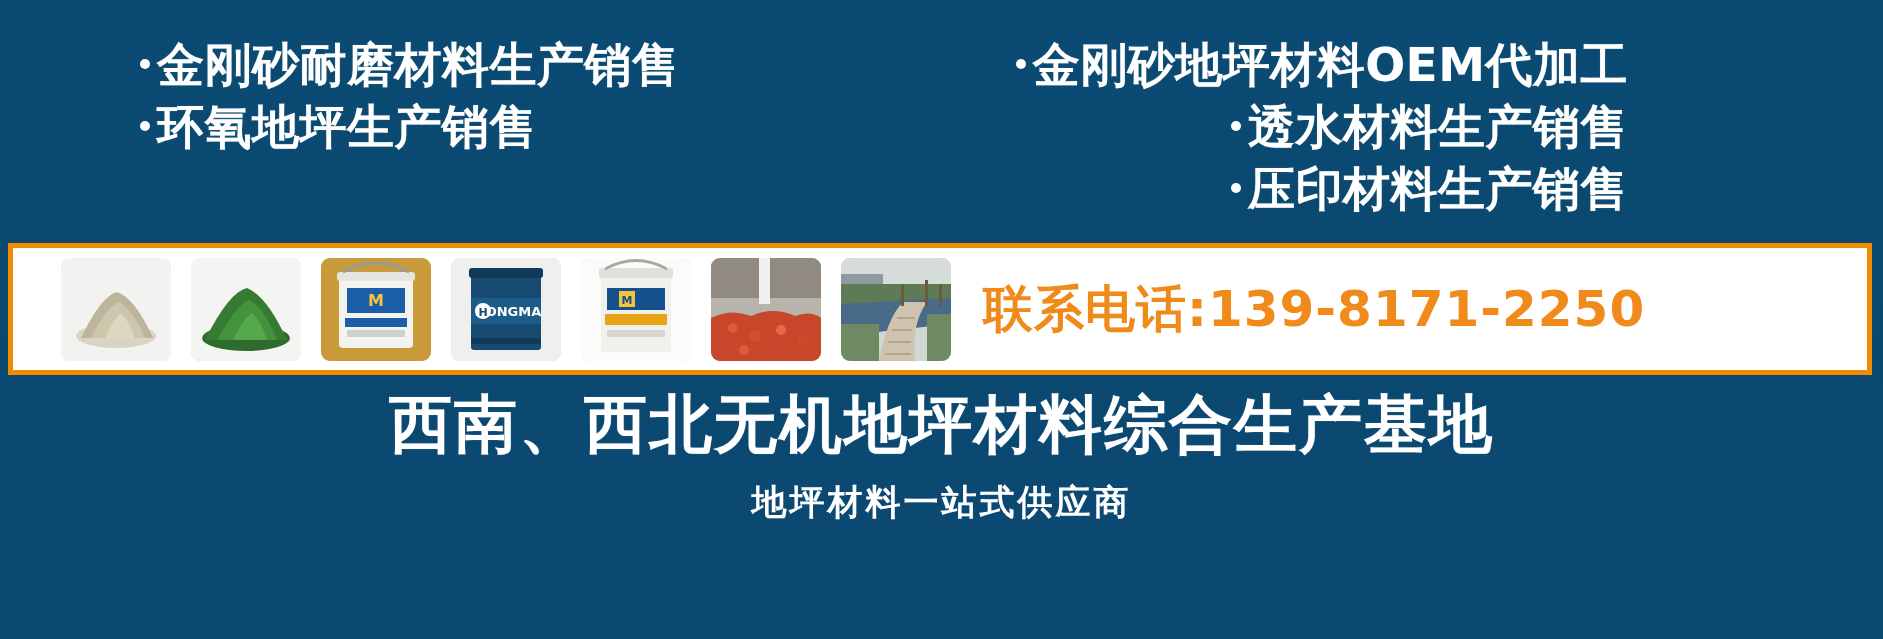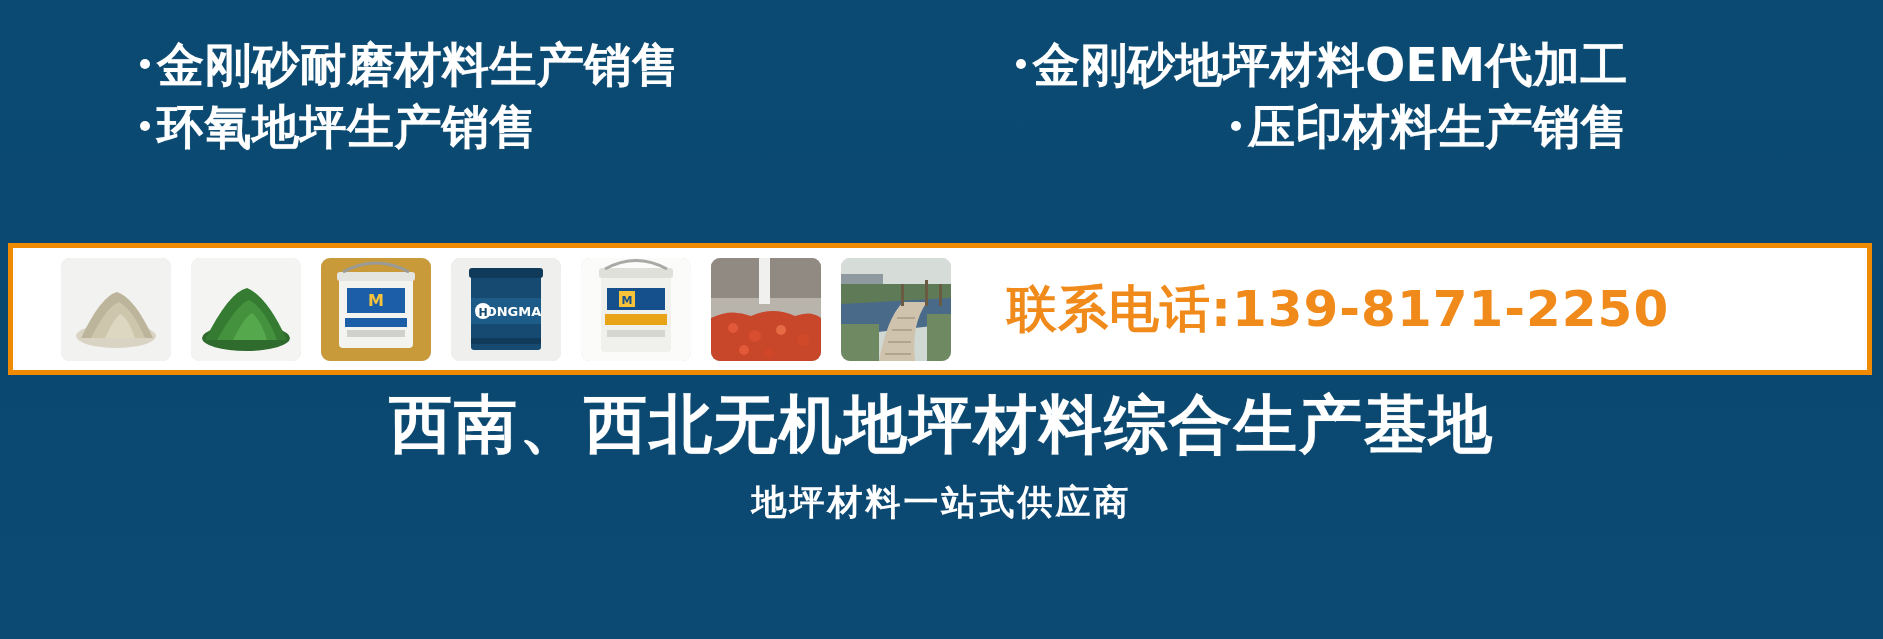--- a/index.html
+++ b/index.html
@@ -85,21 +85,21 @@
     height: 103px;
     border-radius: 9px;
     overflow: hidden;
     position: relative;
     background: #d8d8d8;
     flex: 0 0 auto;
   }
   .thumb svg { display: block; width: 100%; height: 100%; }
 
   .phone {
-    margin-left: 56px;
+    margin-left: 32px;
     color: #f08a1a;
     font-size: 50px;
     font-weight: 700;
     letter-spacing: 1px;
     white-space: nowrap;
   }
 
   
   .headline {
     position: absolute;
@@ -141,20 +141,24 @@
       <div class="feat-item">
         <span class="bullet-dot"></span>
         <span>环氧地坪生产销售</span>
       </div>
     </div>
 
     <div class="feat-col right">
       <div class="feat-item">
         <span class="bullet-dot"></span>
         <span>金刚砂地坪材料OEM代加工</span>
+      </div>
+      <div class="feat-item">
+        <span class="bullet-dot"></span>
+        <span>透水材料生产销售</span>
       </div>
       <div class="feat-item">
         <span class="bullet-dot"></span>
         <span>压印材料生产销售</span>
       </div>
     </div>
 
   </div>
 
   <div class="strip">

